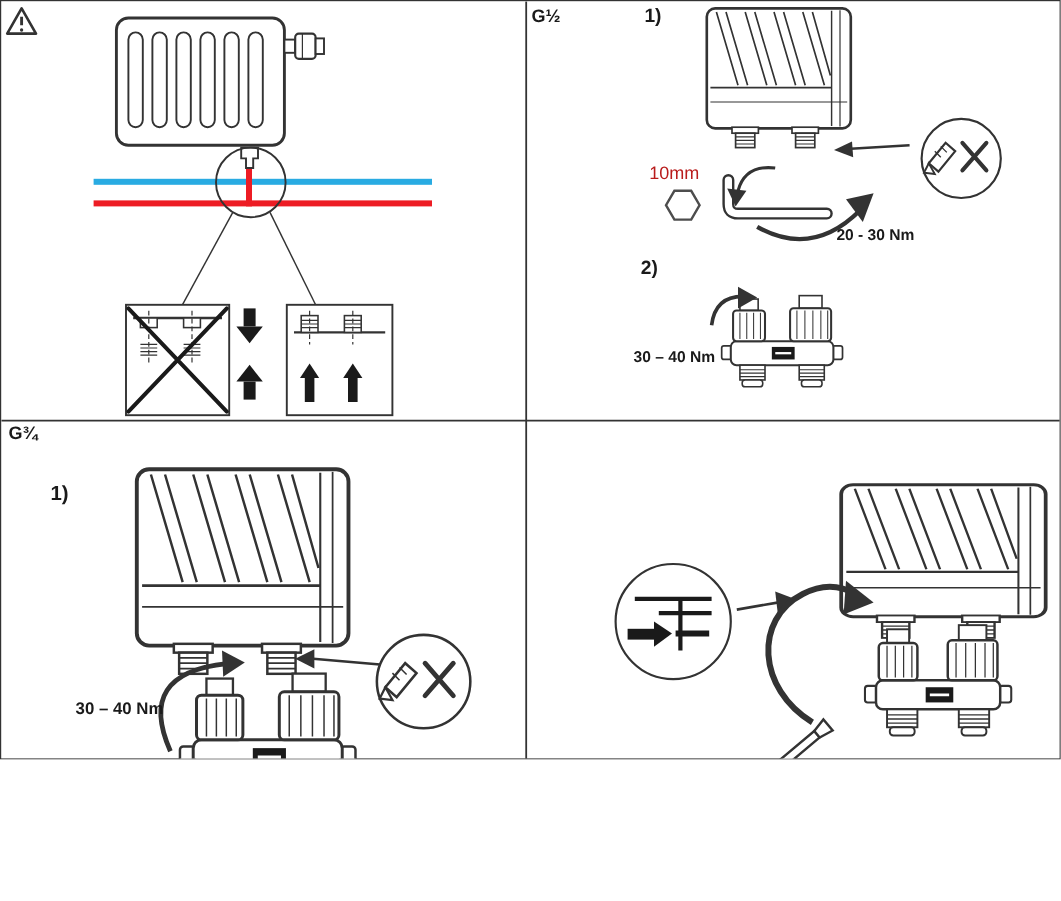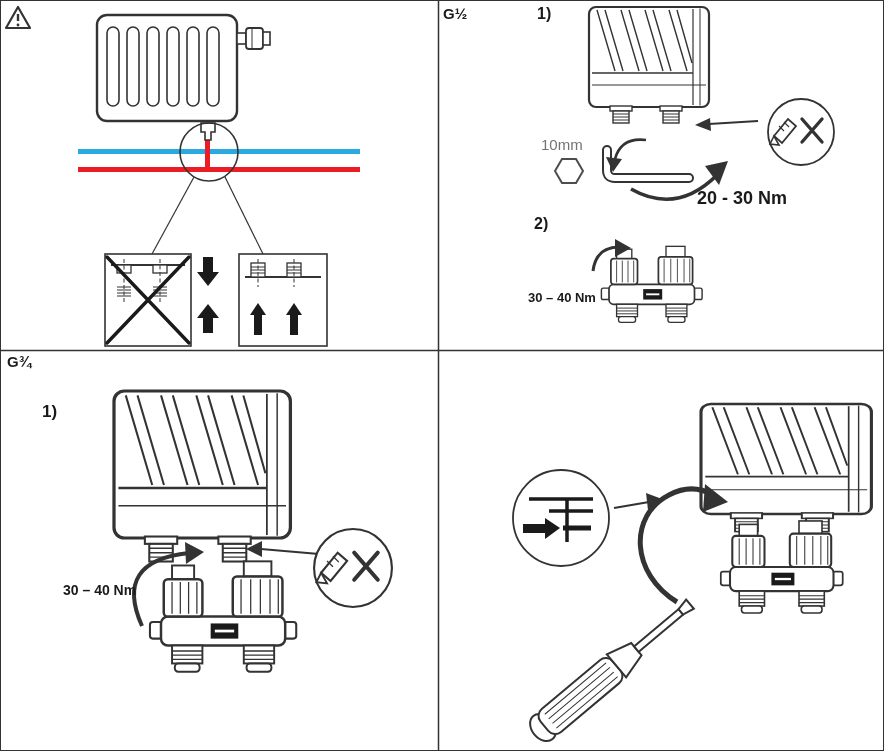--- a/index.html
+++ b/index.html
@@ -1,31 +1,31 @@
 <!DOCTYPE html>
 <html><head>
 <meta charset="utf-8">
 <style>
   html,body{margin:0;padding:0;background:#fff;}
   .sheet{
     position:relative;
-    width:884px;height:751px;
+    width:884px;height:633px;
     box-sizing:border-box;
     border:1.6px solid #333;
     background:#fff;
     font-family:"Liberation Sans","DejaVu Sans",sans-serif;
     overflow:hidden;
   }
   .art{position:absolute;left:0;top:0;}
   .lbl{position:absolute;color:#1a1a1a;white-space:nowrap;line-height:1;}
   .lbl.bold{font-weight:bold;}
   .lbl-g12{left:442px;top:5px;font-size:15px;}
   .lbl-step1-tr{left:536px;top:5px;font-size:16px;}
-  .lbl-hex{left:540px;top:136px;font-size:15px;color:#737373;}
-  .lbl-torque1{left:696px;top:188px;font-size:18px;}
+  .lbl-hex{left:540px;top:136px;font-size:15px;color:#b91c1c;}
+  .lbl-torque1{left:696px;top:188px;font-size:13px;}
   .lbl-step2-tr{left:533px;top:215px;font-size:16px;}
   .lbl-torque2{left:527px;top:290px;font-size:13px;}
   .lbl-g34{left:6px;top:353px;font-size:15px;text-align:right;}
   .lbl-step1-bl{left:41px;top:402px;font-size:17px;}
   .lbl-torque-bl{left:62px;top:582px;font-size:14px;}
 </style>
 </head>
 <body>
 
 <div class="sheet">

